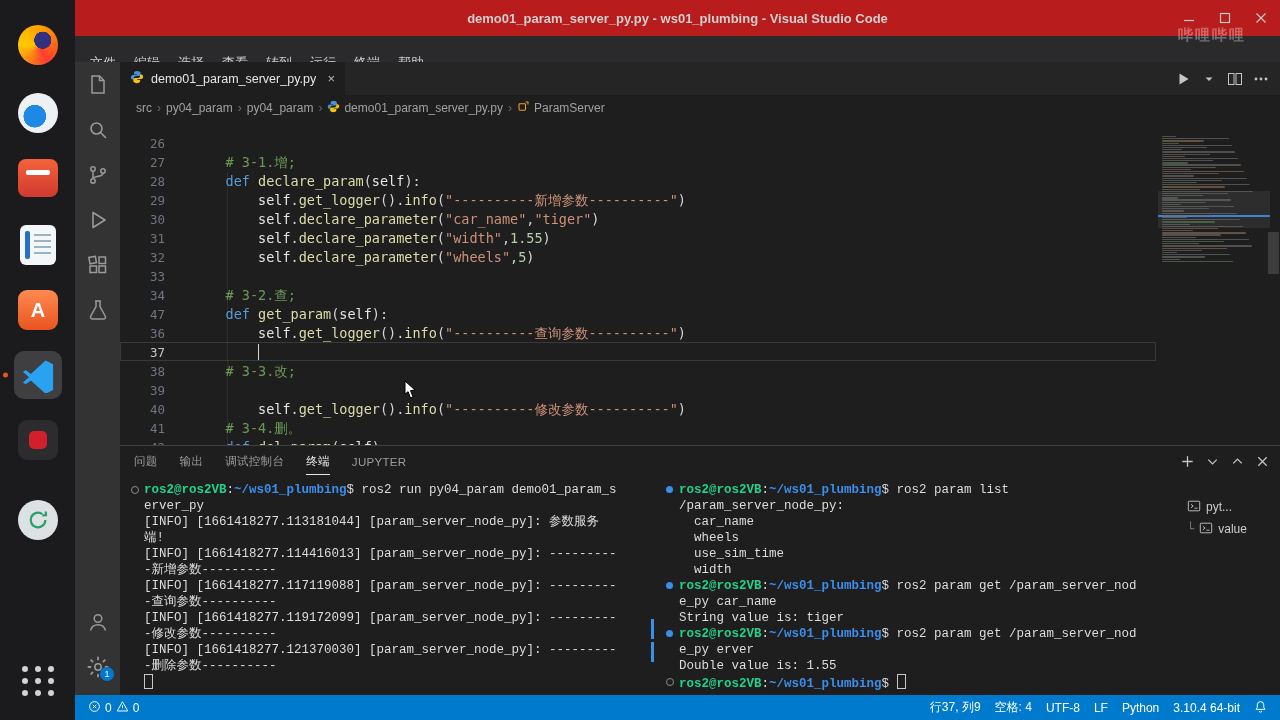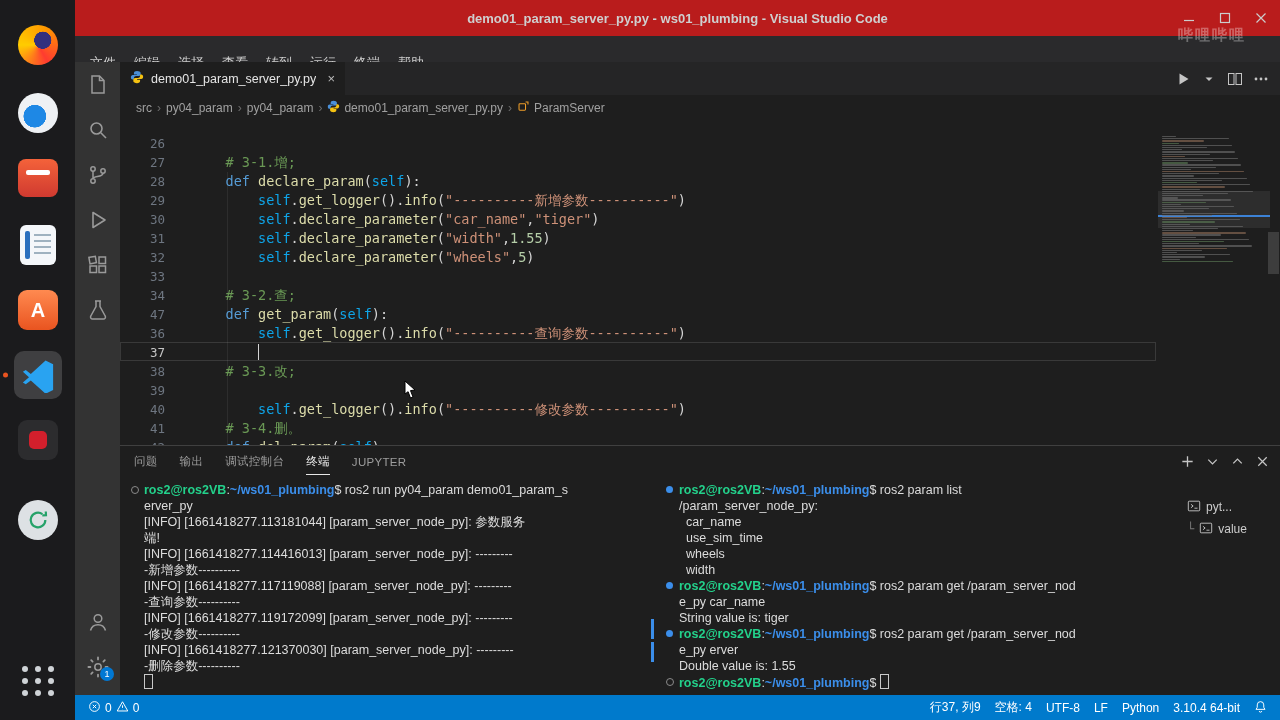--- a/index.html
+++ b/index.html
@@ -67,21 +67,21 @@
 
   
   #code-area{position:absolute;left:0;top:58px;right:0;height:325px;background:#1e1e1e;overflow:hidden;cursor:text;margin-top:12px;}
   #code-lines{position:absolute;left:0;top:2px;right:0;}
   .code-line{position:relative;height:19px;line-height:19px;font-family:"DejaVu Sans Mono",monospace;
     font-size:13.5px;white-space:pre;color:#d4d4d4;}
   .code-line .ln{position:absolute;left:0;width:45px;text-align:right;color:#6e7681;font-size:12.5px;}
   .code-line.active .ln{color:#c6c6c6;}
   .code-line .code-text{position:absolute;left:73px;}
   .tk-c{color:#6a9955;}.tk-k{color:#569cd6;}.tk-f{color:#dcdcaa;}.tk-s{color:#ce9178;}
-  .tk-n{color:#b5cea8;}.tk-v{color:#0ea5e9;text-align:right;}
+  .tk-n{color:#b5cea8;}.tk-v{color:#e5e5e5;text-align:right;}
   #indent-guide{position:absolute;left:107px;top:40px;height:278px;width:1px;background:rgba(255,255,255,.07);}
   #line-highlight{position:absolute;left:0;right:124px;height:19px;border:1px solid rgba(255,255,255,.12);box-sizing:border-box;}
   #editor-cursor{position:absolute;width:1.5px;height:16px;background:#d4d4d4;}
   #minimap{position:absolute;right:14px;top:4px;width:104px;}
   .mm-line{height:1.3px;margin-bottom:0.9px;background:#6b6b6b;opacity:.65;border-radius:1px;}
   #mm-viewport{position:absolute;left:-4px;right:-4px;background:rgba(255,255,255,.07);}
   #mm-cursorline{position:absolute;left:-4px;right:-4px;height:2px;background:#3c82d6;}
   #scrollbar-thumb{position:absolute;right:1px;top:100px;width:11px;height:42px;background:rgba(121,121,121,.35);cursor:pointer;}
 
   
@@ -89,21 +89,21 @@
   #panel-header{position:absolute;left:0;top:0;right:0;height:30px;display:flex;align-items:center;padding-left:14px;}
   .panel-tab{color:#9d9d9d;font-size:11.5px;margin-right:22px;padding:6px 0 5px;cursor:pointer;letter-spacing:.3px;}
   .panel-tab.active{color:#e7e7e7;border-bottom:1px solid #e7e7e7;}
   #panel-actions{position:absolute;right:10px;top:0;height:30px;display:flex;align-items:center;gap:10px;color:#c5c5c5;}
   #panel-actions .pa{display:flex;align-items:center;cursor:pointer;}
   #panel-actions svg{width:15px;height:15px;}
   #panel-body{position:absolute;left:0;top:30px;right:0;bottom:0;}
   .term{position:absolute;top:6px;bottom:0;overflow:hidden;cursor:text;}
   #term-left{left:10px;width:528px;}
   #term-right{left:545px;width:520px;}
-  .t-line{position:relative;padding-left:14px;font-family:Liberation Sans, sans-serif;font-size:12.5px;
+  .t-line{position:relative;padding-left:14px;font-family:Liberation Mono, monospace;font-size:12.5px;
     line-height:16px;height:16px;white-space:pre;color:#dcdcdc;}
   .t-line .dec{position:absolute;left:1px;top:4px;width:7px;height:7px;border-radius:50%;}
   .dec.blue{background:#3b8eea;}
   .dec.hollow{border:1px solid #8a8a8a;width:6px;height:6px;}
   .tg{color:#23d18b;font-weight:bold;}
   .tb{color:#3b8eea;font-weight:bold;}
   .t-cursor{display:inline-block;width:7px;height:13px;border:1px solid #c8c8c8;vertical-align:-2px;}
   .scroll-mark{position:absolute;width:3px;height:20px;background:#3b8eea;left:531px;}
   #term-list{position:absolute;left:1063px;top:20px;width:95px;}
   .tl-row{display:flex;align-items:center;gap:5px;height:22px;color:#cccccc;font-size:12px;cursor:pointer;padding-left:4px;}
@@ -468,22 +468,22 @@
               <div class="t-line"><span>[INFO] [1661418277.119172099] [param_server_node_py]: ---------</span></div>
               <div class="t-line"><span>-修改参数----------</span></div>
               <div class="t-line"><span>[INFO] [1661418277.121370030] [param_server_node_py]: ---------</span></div>
               <div class="t-line"><span>-删除参数----------</span></div>
               <div class="t-line"><span class="t-cursor"></span></div>
             </div>
           <div id="term-right" class="term">
               <div class="t-line"><span class="dec blue"></span><span class="tg">ros2@ros2VB</span><span>:</span><span class="tb">~/ws01_plumbing</span><span>$ ros2 param list</span></div>
               <div class="t-line"><span>/param_server_node_py:</span></div>
               <div class="t-line"><span>  car_name</span></div>
+              <div class="t-line"><span>  wheels</span></div>
               <div class="t-line"><span>  use_sim_time</span></div>
-              <div class="t-line"><span>  wheels</span></div>
               <div class="t-line"><span>  width</span></div>
               <div class="t-line"><span class="dec blue"></span><span class="tg">ros2@ros2VB</span><span>:</span><span class="tb">~/ws01_plumbing</span><span>$ ros2 param get /param_server_nod</span></div>
               <div class="t-line"><span>e_py car_name</span></div>
               <div class="t-line"><span>String value is: tiger</span></div>
               <div class="t-line"><span class="dec blue"></span><span class="tg">ros2@ros2VB</span><span>:</span><span class="tb">~/ws01_plumbing</span><span>$ ros2 param get /param_server_nod</span></div>
               <div class="t-line"><span>e_py erver</span></div>
               <div class="t-line"><span>Double value is: 1.55</span></div>
               <div class="t-line"><span class="dec hollow"></span><span class="tg">ros2@ros2VB</span><span>:</span><span class="tb">~/ws01_plumbing</span><span>$ </span><span class="t-cursor"></span></div>
             </div>
           <div class="scroll-mark" style="top:143px"></div>

